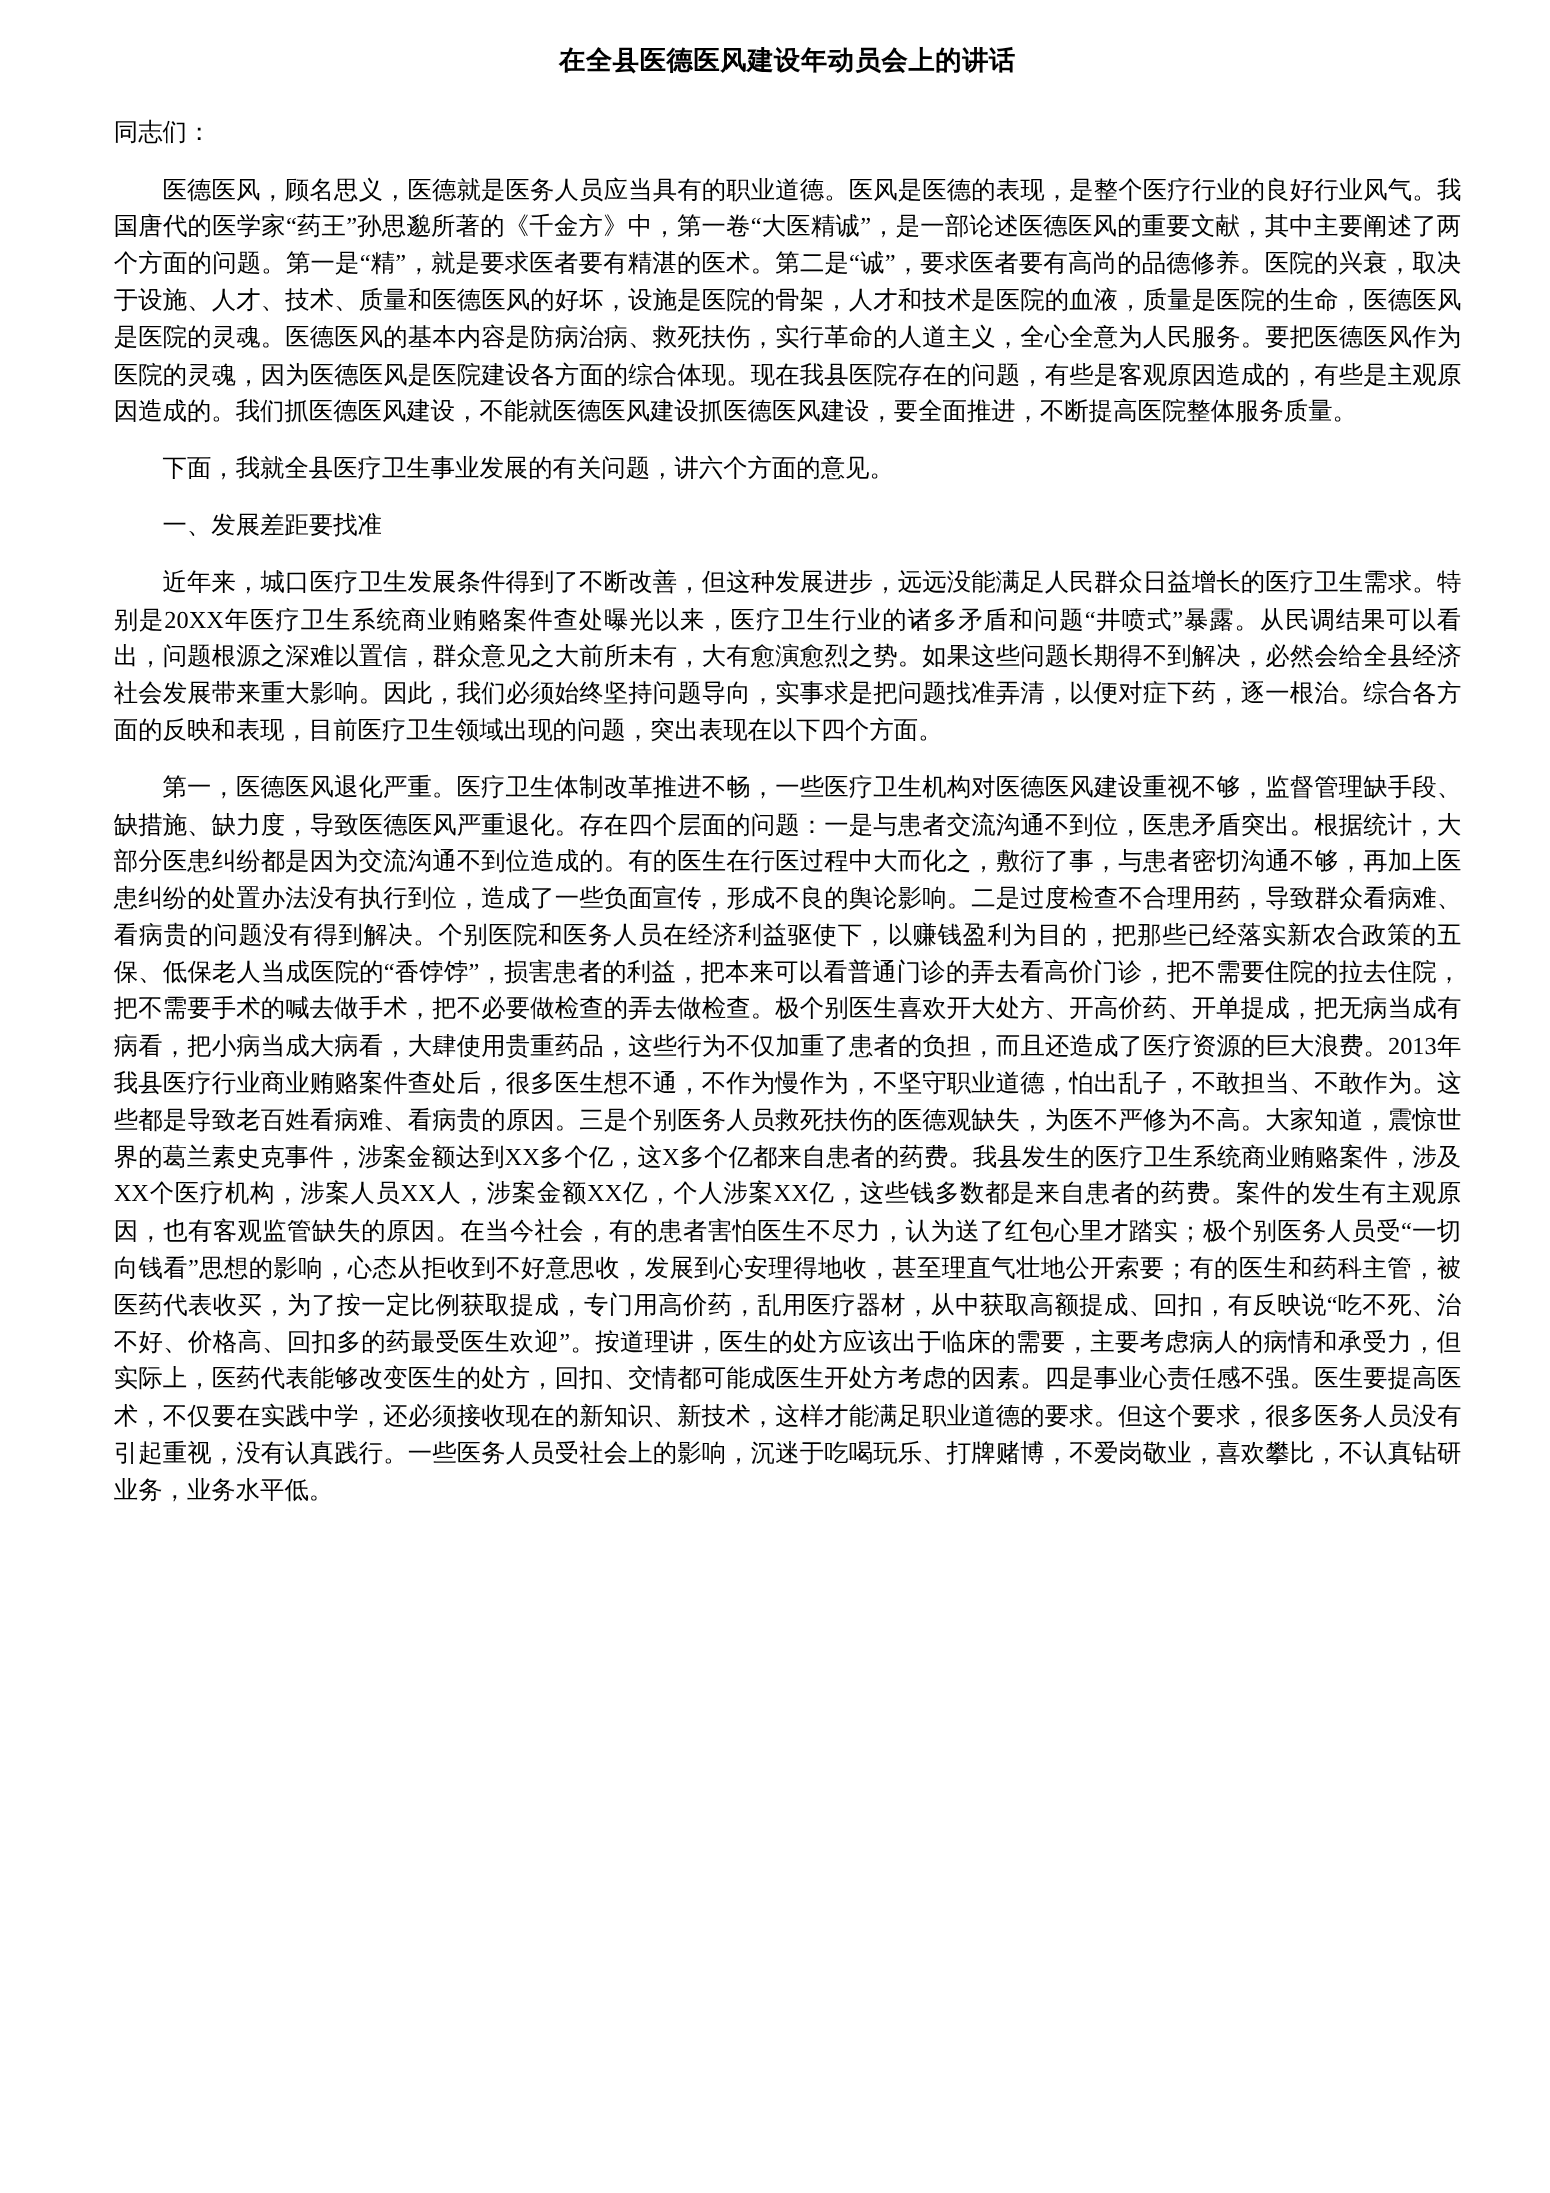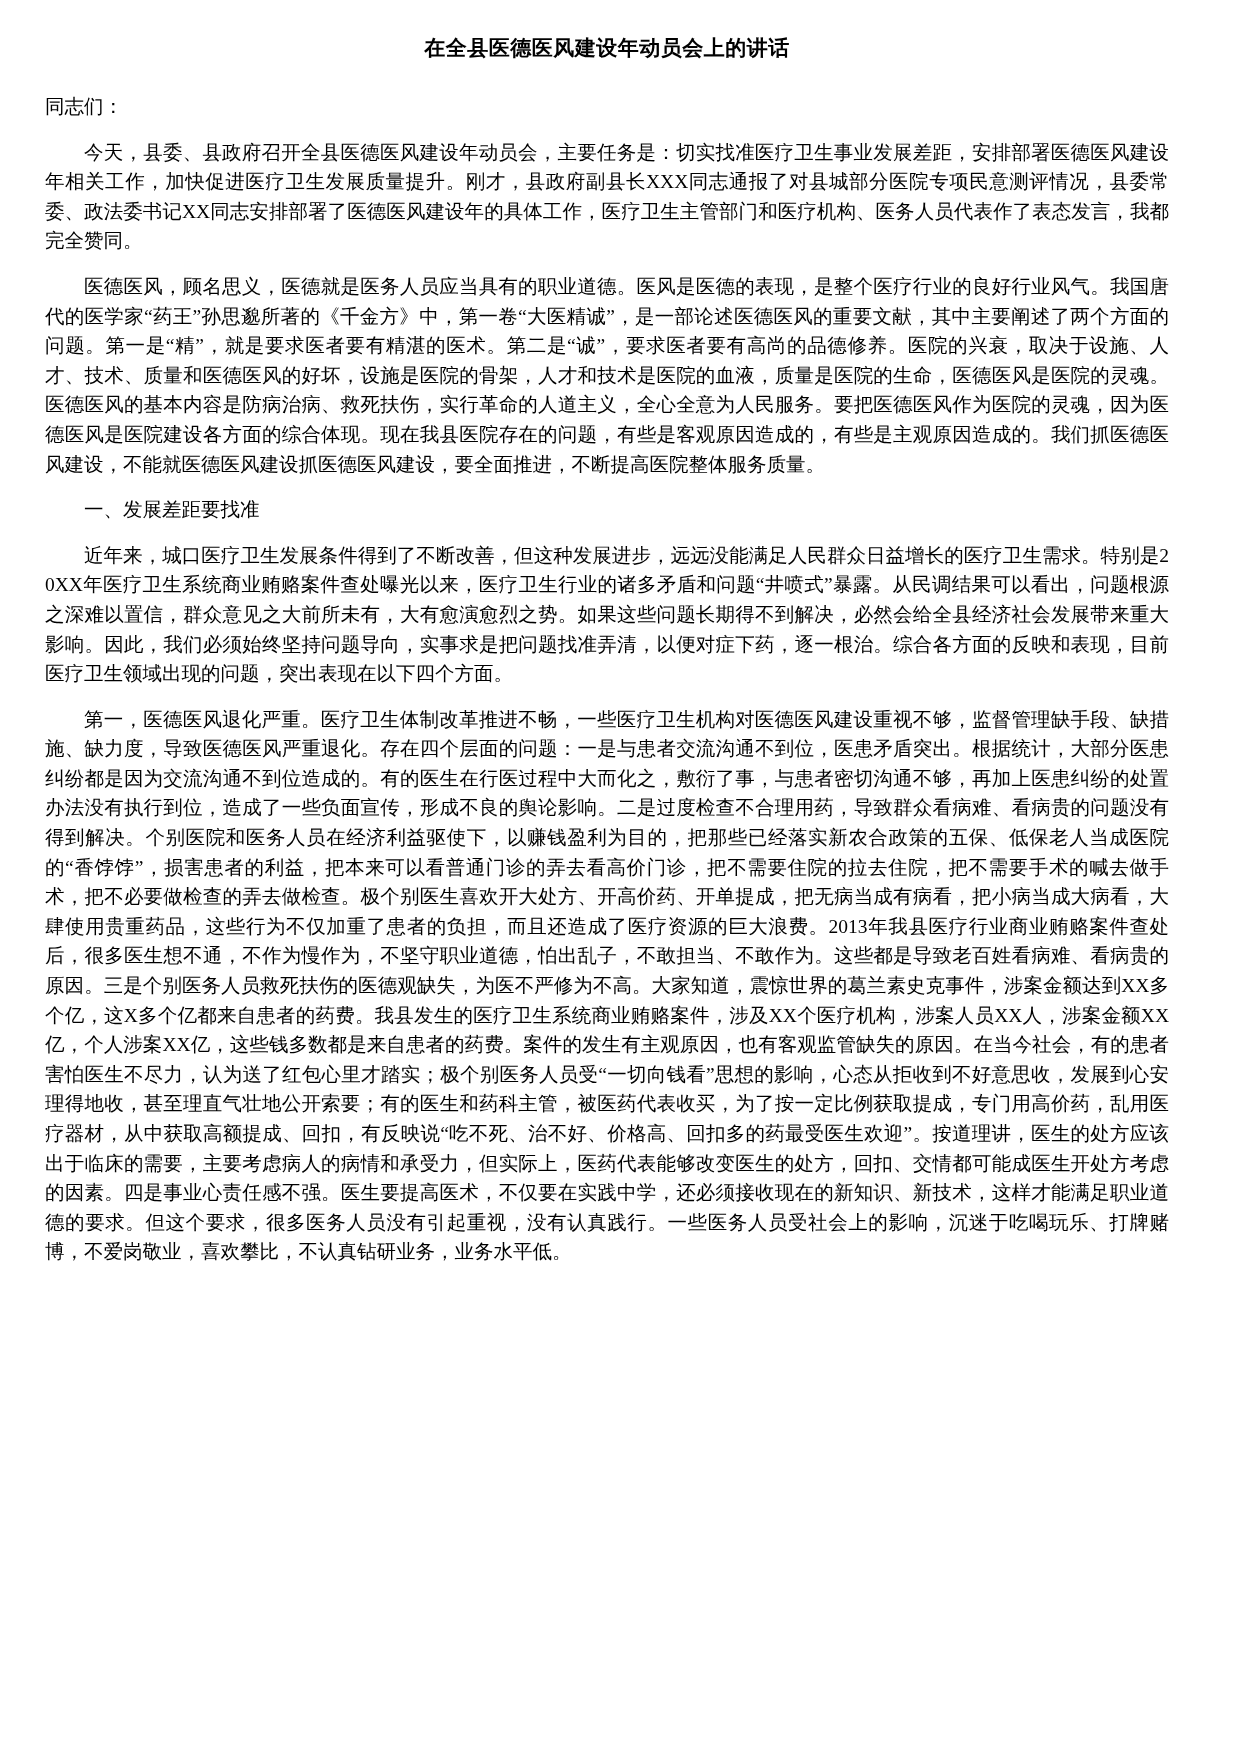--- a/index.html
+++ b/index.html
@@ -5,21 +5,21 @@
   html, body {
     margin: 0;
     padding: 0;
     background: #ffffff;
   }
   .page {
     width: 1240px;
     min-height: 1754px;
     box-sizing: border-box;
     background: #ffffff;
-    padding: 26px 55px 40px 29px;
+    padding: 26px 55px 40px 75px;
     font-family: "Liberation Serif", "DejaVu Serif", serif;
     color: #000000;
     overflow: hidden;
   }
   .doc-title {
     font-size: 21px;
     font-weight: bold;
     text-align: center;
     margin: 8px 0 30px 0;
     letter-spacing: 0.5px;
@@ -39,19 +39,19 @@
     font-weight: normal;
   }
 </style>
 </head>
 <body>
 
 <div class="page">
   <h1 class="doc-title">在全县医德医风建设年动员会上的讲话</h1>
   <div class="doc-body" id="doc-body">
       <p class="salutation">同志们：</p>
-      <p class="para">今天，县委、县政府召开全县医德医风建设年动员会，主要任务是：切实找准医疗卫生事业发展差距，安排部署医德医风建设年相关工作，加快促进医疗卫生发展质量提升。刚才，县政府副县长XXX同志通报了对县城部分医院专项民意测评情况，县委常委、政法委书记XX同志安排部署了医德医风建设年的具体工作，医疗卫生主管部门和医疗机构、医务人员代表作了表态发言，我都完全赞同。</p>
       <p class="para">医德医风，顾名思义，医德就是医务人员应当具有的职业道德。医风是医德的表现，是整个医疗行业的良好行业风气。我国唐代的医学家“药王”孙思邈所著的《千金方》中，第一卷“大医精诚”，是一部论述医德医风的重要文献，其中主要阐述了两个方面的问题。第一是“精”，就是要求医者要有精湛的医术。第二是“诚”，要求医者要有高尚的品德修养。医院的兴衰，取决于设施、人才、技术、质量和医德医风的好坏，设施是医院的骨架，人才和技术是医院的血液，质量是医院的生命，医德医风是医院的灵魂。医德医风的基本内容是防病治病、救死扶伤，实行革命的人道主义，全心全意为人民服务。要把医德医风作为医院的灵魂，因为医德医风是医院建设各方面的综合体现。现在我县医院存在的问题，有些是客观原因造成的，有些是主观原因造成的。我们抓医德医风建设，不能就医德医风建设抓医德医风建设，要全面推进，不断提高医院整体服务质量。</p>
+      <p class="para">下面，我就全县医疗卫生事业发展的有关问题，讲六个方面的意见。</p>
       <p class="heading">一、发展差距要找准</p>
       <p class="para">近年来，城口医疗卫生发展条件得到了不断改善，但这种发展进步，远远没能满足人民群众日益增长的医疗卫生需求。特别是20XX年医疗卫生系统商业贿赂案件查处曝光以来，医疗卫生行业的诸多矛盾和问题“井喷式”暴露。从民调结果可以看出，问题根源之深难以置信，群众意见之大前所未有，大有愈演愈烈之势。如果这些问题长期得不到解决，必然会给全县经济社会发展带来重大影响。因此，我们必须始终坚持问题导向，实事求是把问题找准弄清，以便对症下药，逐一根治。综合各方面的反映和表现，目前医疗卫生领域出现的问题，突出表现在以下四个方面。</p>
       <p class="para">第一，医德医风退化严重。医疗卫生体制改革推进不畅，一些医疗卫生机构对医德医风建设重视不够，监督管理缺手段、缺措施、缺力度，导致医德医风严重退化。存在四个层面的问题：一是与患者交流沟通不到位，医患矛盾突出。根据统计，大部分医患纠纷都是因为交流沟通不到位造成的。有的医生在行医过程中大而化之，敷衍了事，与患者密切沟通不够，再加上医患纠纷的处置办法没有执行到位，造成了一些负面宣传，形成不良的舆论影响。二是过度检查不合理用药，导致群众看病难、看病贵的问题没有得到解决。个别医院和医务人员在经济利益驱使下，以赚钱盈利为目的，把那些已经落实新农合政策的五保、低保老人当成医院的“香饽饽”，损害患者的利益，把本来可以看普通门诊的弄去看高价门诊，把不需要住院的拉去住院，把不需要手术的喊去做手术，把不必要做检查的弄去做检查。极个别医生喜欢开大处方、开高价药、开单提成，把无病当成有病看，把小病当成大病看，大肆使用贵重药品，这些行为不仅加重了患者的负担，而且还造成了医疗资源的巨大浪费。2013年我县医疗行业商业贿赂案件查处后，很多医生想不通，不作为慢作为，不坚守职业道德，怕出乱子，不敢担当、不敢作为。这些都是导致老百姓看病难、看病贵的原因。三是个别医务人员救死扶伤的医德观缺失，为医不严修为不高。大家知道，震惊世界的葛兰素史克事件，涉案金额达到XX多个亿，这X多个亿都来自患者的药费。我县发生的医疗卫生系统商业贿赂案件，涉及XX个医疗机构，涉案人员XX人，涉案金额XX亿，个人涉案XX亿，这些钱多数都是来自患者的药费。案件的发生有主观原因，也有客观监管缺失的原因。在当今社会，有的患者害怕医生不尽力，认为送了红包心里才踏实；极个别医务人员受“一切向钱看”思想的影响，心态从拒收到不好意思收，发展到心安理得地收，甚至理直气壮地公开索要；有的医生和药科主管，被医药代表收买，为了按一定比例获取提成，专门用高价药，乱用医疗器材，从中获取高额提成、回扣，有反映说“吃不死、治不好、价格高、回扣多的药最受医生欢迎”。按道理讲，医生的处方应该出于临床的需要，主要考虑病人的病情和承受力，但实际上，医药代表能够改变医生的处方，回扣、交情都可能成医生开处方考虑的因素。四是事业心责任感不强。医生要提高医术，不仅要在实践中学，还必须接收现在的新知识、新技术，这样才能满足职业道德的要求。但这个要求，很多医务人员没有引起重视，没有认真践行。一些医务人员受社会上的影响，沉迷于吃喝玩乐、打牌赌博，不爱岗敬业，喜欢攀比，不认真钻研业务，业务水平低。</p>
     </div>
 </div>
 
 </body></html>

